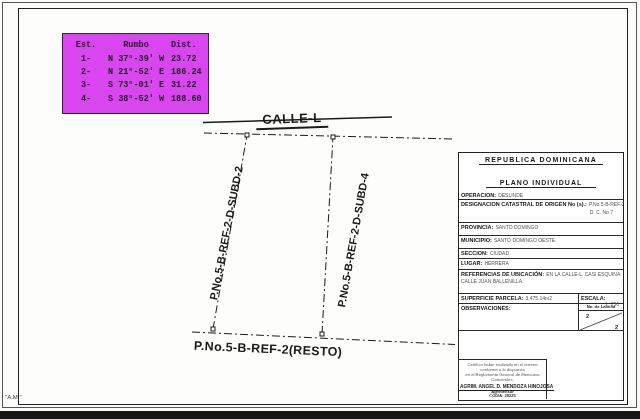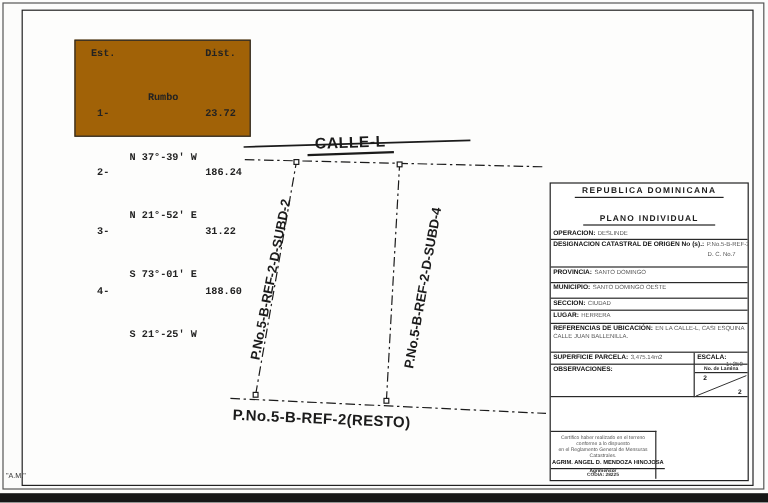--- a/index.html
+++ b/index.html
@@ -3,26 +3,26 @@
 <meta charset="utf-8">
 <style>
   html,body{margin:0;padding:0;background:#ffffff;}
   .page{position:relative;width:640px;height:419px;background:#fcfcfb;font-family:"Liberation Sans",sans-serif;color:#1b1b1b;overflow:hidden;}
   .outer-border{position:absolute;left:2px;top:2px;width:633px;height:404px;border:1px solid #555;}
   .inner-frame{position:absolute;left:18px;top:8px;width:608px;height:395px;border:1px solid #222;background:#fdfdfc;}
   .bottom-bar{position:absolute;left:0;top:411px;width:640px;height:8px;background:#161616;}
   .corner-note{position:absolute;left:5px;top:394px;font-size:6px;color:#333;}
 
   
-  .bearings{position:absolute;left:62px;top:33px;width:145px;height:79px;border:1px solid #2a2a2a;background:#a16207;
+  .bearings{position:absolute;left:62px;top:33px;width:145px;height:79px;border:1px solid #2a2a2a;background:#d946ef;
             font-family:"Liberation Mono",monospace;font-size:8.5px;font-weight:700;color:#222;}
   .bt-head{display:grid;grid-template-columns:30px 70px 33px;padding:6px 6px 3px 8px;}
   .bt-row{display:grid;grid-template-columns:30px 70px 33px;padding:0 6px 0 8px;line-height:13.2px;}
   .bt-est{text-align:center;}
-  .bt-rumbo{text-align:center;margin-top:36px;}
+  .bt-rumbo{text-align:center;}
   .bt-dist{text-align:left;}
 
   
   .plot{position:absolute;left:0;top:0;width:640px;height:419px;}
 
   
   .lbl{position:absolute;font-weight:700;white-space:nowrap;}
   .lbl-street{left:256px;top:111px;width:72px;text-align:center;font-size:13px;letter-spacing:.5px;
               transform:rotate(-2deg);border-bottom:2px solid #1b1b1b;padding-bottom:1px;}
   .lbl-left{left:146px;top:227px;width:160px;text-align:center;font-size:11px;transform:rotate(-79deg);}
@@ -88,21 +88,21 @@
       <span class="bt-rumbo">N 21°-52' E</span>
       <span class="bt-dist">186.24</span>
     </div>
     <div class="bt-row">
       <span class="bt-est">3-</span>
       <span class="bt-rumbo">S 73°-01' E</span>
       <span class="bt-dist">31.22</span>
     </div>
     <div class="bt-row">
       <span class="bt-est">4-</span>
-      <span class="bt-rumbo">S 21°-25' W</span>
+      <span class="bt-rumbo">S 38°-52' W</span>
       <span class="bt-dist">188.60</span>
     </div>
   </div>
 
   <svg class="plot" viewBox="0 0 640 419" xmlns="http://www.w3.org/2000/svg">
     <line x1="203" y1="122.5" x2="392" y2="117" stroke="#1b1b1b" stroke-width="1.4"></line>
     <line x1="204" y1="133" x2="453" y2="139" stroke="#1b1b1b" stroke-width="1" stroke-dasharray="8 3 2 3"></line>
     <line x1="213" y1="329" x2="247" y2="135" stroke="#1b1b1b" stroke-width="1" stroke-dasharray="8 3 2 3"></line>
     <line x1="322" y1="334" x2="333" y2="137" stroke="#1b1b1b" stroke-width="1" stroke-dasharray="8 3 2 3"></line>
     <line x1="192" y1="332" x2="455" y2="344.5" stroke="#1b1b1b" stroke-width="1" stroke-dasharray="8 3 2 3"></line>

